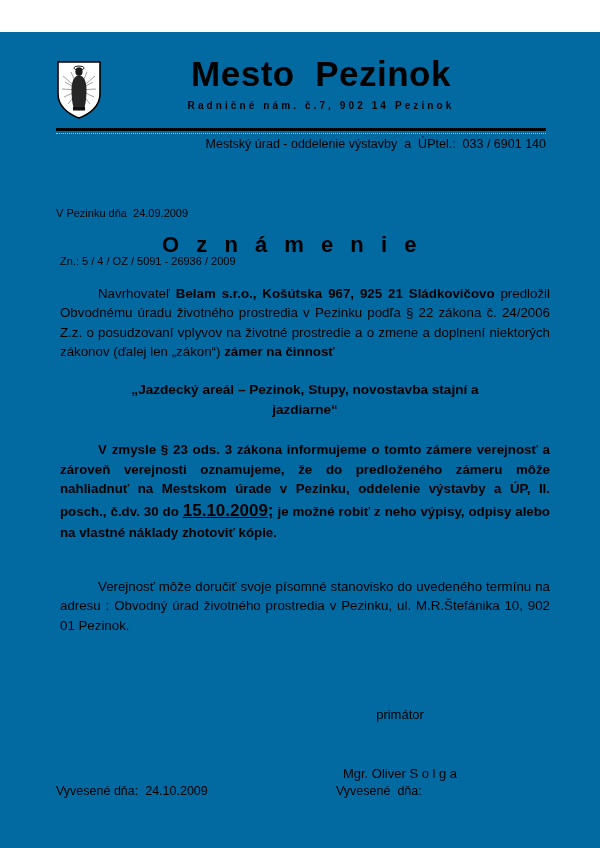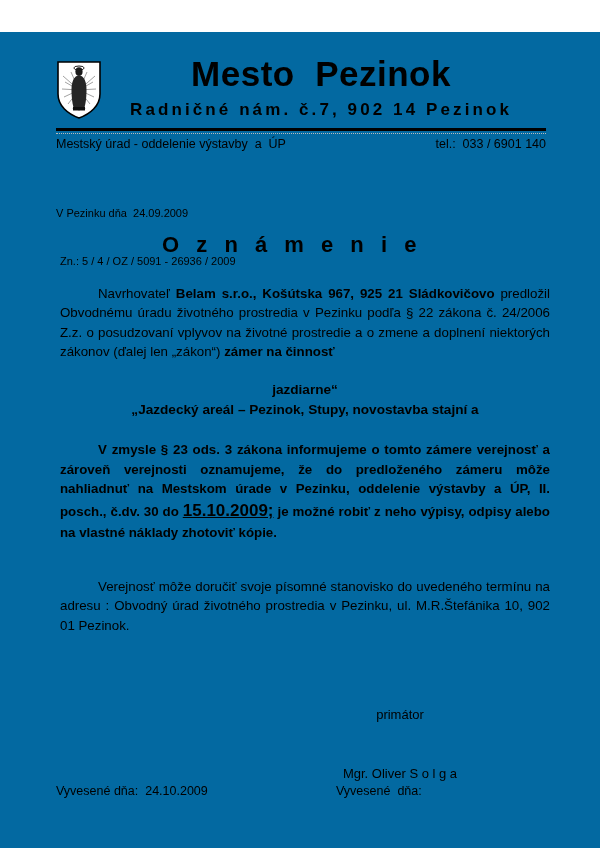--- a/index.html
+++ b/index.html
@@ -43,21 +43,21 @@
     padding-right: 6px;
   }
   .org-title {
     font-size: 35px;
     font-weight: bold;
     letter-spacing: 0.5px;
     line-height: 1.05;
     white-space: pre;
   }
   .org-address {
-    font-size: 17px;
+    font-size: 10px;
     font-weight: bold;
     letter-spacing: 3.1px;
     margin-top: 7px;
     white-space: pre;
   }
 
   .rule-thick {
     position: absolute;
     left: 56px;
     top: 96px;
@@ -73,21 +73,21 @@
     height: 1px;
     border-top: 1px dotted #b9b9b9;
   }
 
   .office-row {
     position: absolute;
     left: 56px;
     top: 105px;
     width: 490px;
     display: flex;
-    justify-content: space-between;
+    justify-content: flex-end;
     font-size: 12.5px;
     white-space: pre;
   }
 
   
   .meta {
     position: absolute;
     left: 56px;
     top: 142px;
     font-size: 11px;
@@ -221,22 +221,22 @@
     <div class="zn">Zn.: 5 / 4 / OZ / 5091 - 26936 / 2009</div>
   </div>
 
   <div class="doc-title">O z n á m e n i e</div>
 
   <div class="body">
 
     <p class="para indent"><span>Navrhovateľ </span><span class="b">Belam s.r.o., Košútska 967, 925 21 Sládkovičovo</span><span> predložil   Obvodnému úradu životného prostredia  v Pezinku podľa  § 22 zákona  č.  24/2006  Z.z.  o posudzovaní  vplyvov  na  životné  prostredie a o zmene  a doplnení  niektorých  zákonov  (ďalej  len  „zákon“) </span><span class="b">zámer na činnosť</span></p>
 
     <div class="project-title">
+      <div>„Jazdecký areál – Pezinok, Stupy, novostavba stajní a</div>
       <div>jazdiarne“</div>
-      <div>„Jazdecký areál – Pezinok, Stupy, novostavba stajní a</div>
     </div>
 
     <p class="para para-bold indent"><span>V zmysle  § 23 ods. 3 zákona informujeme o tomto zámere verejnosť a zároveň verejnosti oznamujeme, že do predloženého zámeru môže nahliadnuť na Mestskom úrade v Pezinku, oddelenie výstavby a ÚP, II. posch., č.dv. 30 do </span><span class="bigdate">15.10.2009;</span><span> je možné robiť z neho výpisy, odpisy   alebo na vlastné náklady zhotoviť kópie.</span></p>
 
     <div class="para-spacer"></div>
 
     <p class="para indent nomargin">Verejnosť môže doručiť svoje písomné stanovisko do uvedeného termínu na adresu : Obvodný úrad životného prostredia v Pezinku, ul. M.R.Štefánika 10, 902 01 Pezinok.</p>
   </div>
 
   <div class="signature">

